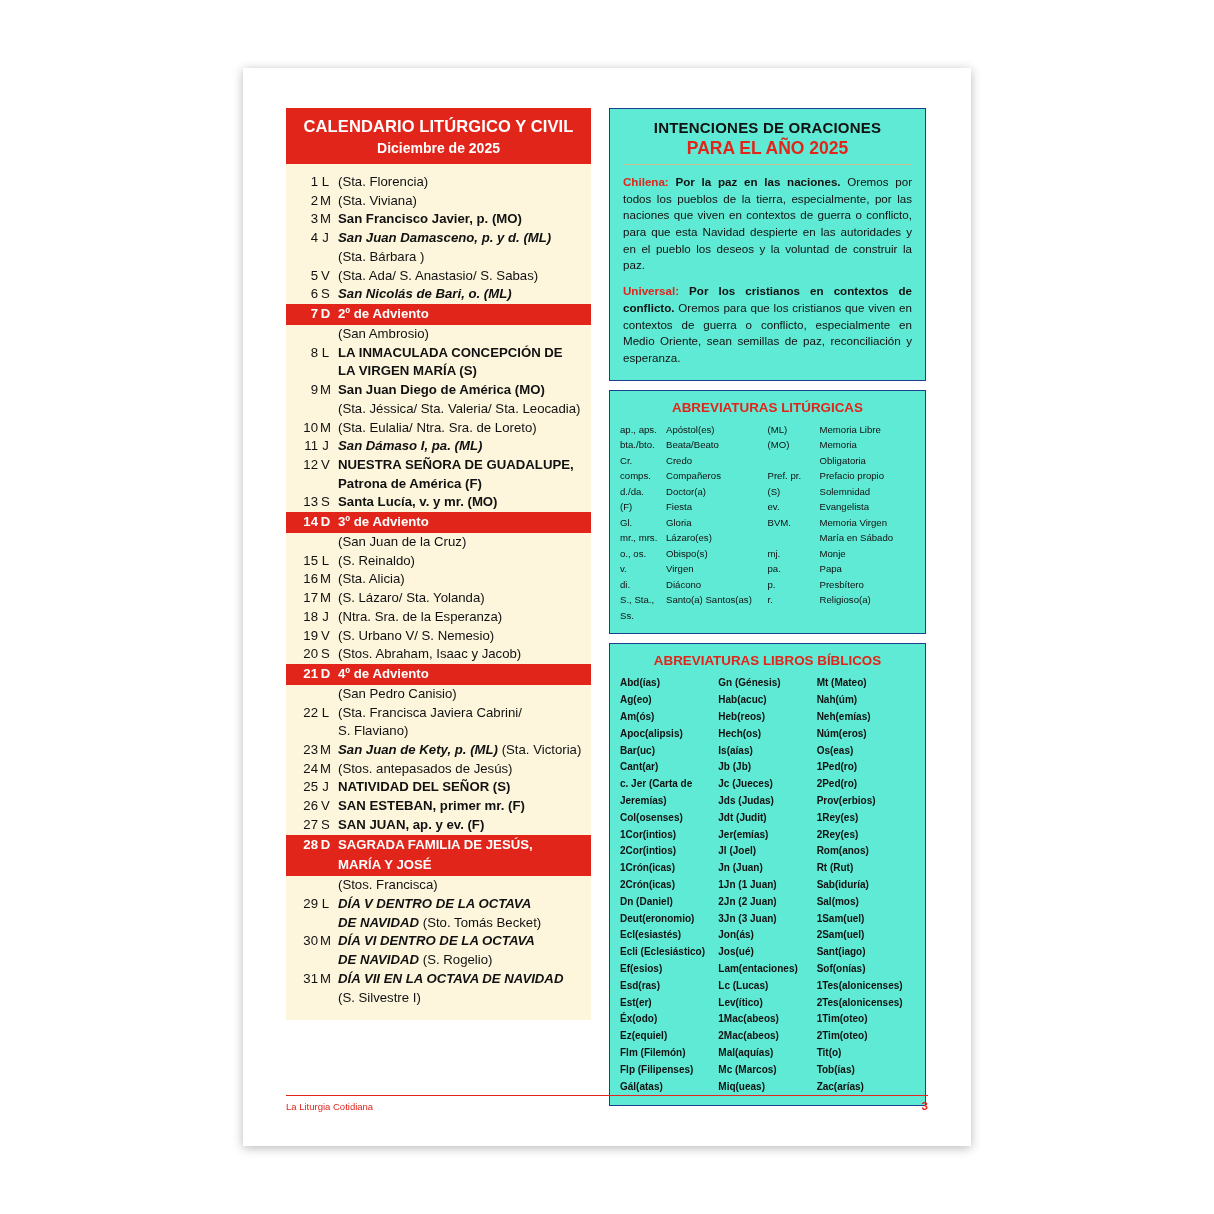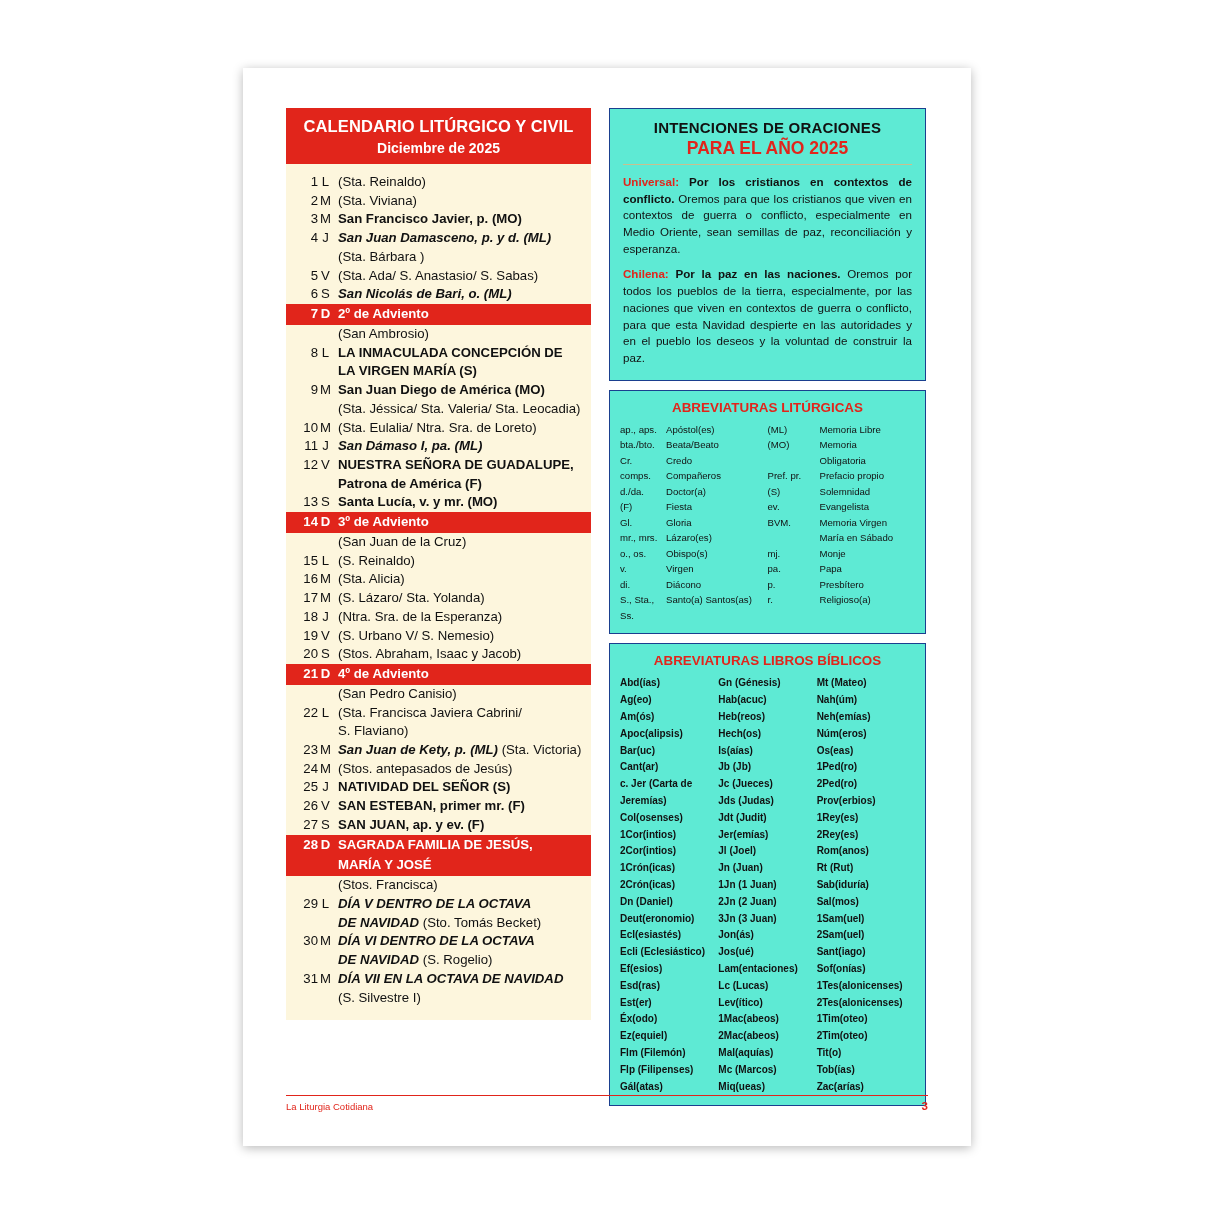--- a/index.html
+++ b/index.html
@@ -198,21 +198,21 @@
 
       <div class="col-left">
         <div class="cal-header">
           <div class="cal-title">CALENDARIO LITÚRGICO Y CIVIL</div>
           <div class="cal-sub">Diciembre de 2025</div>
         </div>
         <div class="cal-body" id="calendar-rows">
             <div class="row">
               <div class="rnum">1</div>
               <div class="rday">L</div>
-              <div class="rtext">(Sta. Reinaldo)</div>
+              <div class="rtext">(Sta. Florencia)</div>
             </div>
             <div class="row">
               <div class="rnum">2</div>
               <div class="rday">M</div>
               <div class="rtext">(Sta. Viviana)</div>
             </div>
             <div class="row">
               <div class="rnum">3</div>
               <div class="rday">M</div>
               <div class="rtext"><span class="b">San Francisco Javier, p. (MO)</span></div>
@@ -424,26 +424,26 @@
             </div>
           </div>
       </div>
 
       <div class="col-right">
 
         <div class="box int-box">
           <div class="int-t1">INTENCIONES DE ORACIONES</div>
           <div class="int-t2">PARA EL AÑO 2025</div>
           <div class="int-p">
+            <span class="int-lead">Chilena:</span>
+            <span class="int-lead2">Por la paz en las naciones.</span><span> Oremos por todos los pueblos de la tierra, especialmente, por las naciones que viven en contextos de guerra o conflicto, para que esta Navidad despierte en las autoridades y en el pueblo los deseos y la voluntad de construir la paz.</span>
+          </div>
+          <div class="int-p">
             <span class="int-lead">Universal:</span>
             <span class="int-lead2">Por los cristianos en contextos de conflicto.</span><span> Oremos para que los cristianos que viven en contextos de guerra o conflicto, especialmente en Medio Oriente, sean semillas de paz, reconciliación y esperanza.</span>
-          </div>
-          <div class="int-p">
-            <span class="int-lead">Chilena:</span>
-            <span class="int-lead2">Por la paz en las naciones.</span><span> Oremos por todos los pueblos de la tierra, especialmente, por las naciones que viven en contextos de guerra o conflicto, para que esta Navidad despierte en las autoridades y en el pueblo los deseos y la voluntad de construir la paz.</span>
           </div>
         </div>
 
         <div class="box abbr-box">
           <div class="abbr-title">ABREVIATURAS LITÚRGICAS</div>
           <div class="abbr-grid">
             <div class="abbr-colA" id="abbr-left">
                 <div class="abbr-pair">
                   <div class="abbr-c1">ap., aps.</div>
                   <div class="abbr-c2">Apóstol(es)</div>

